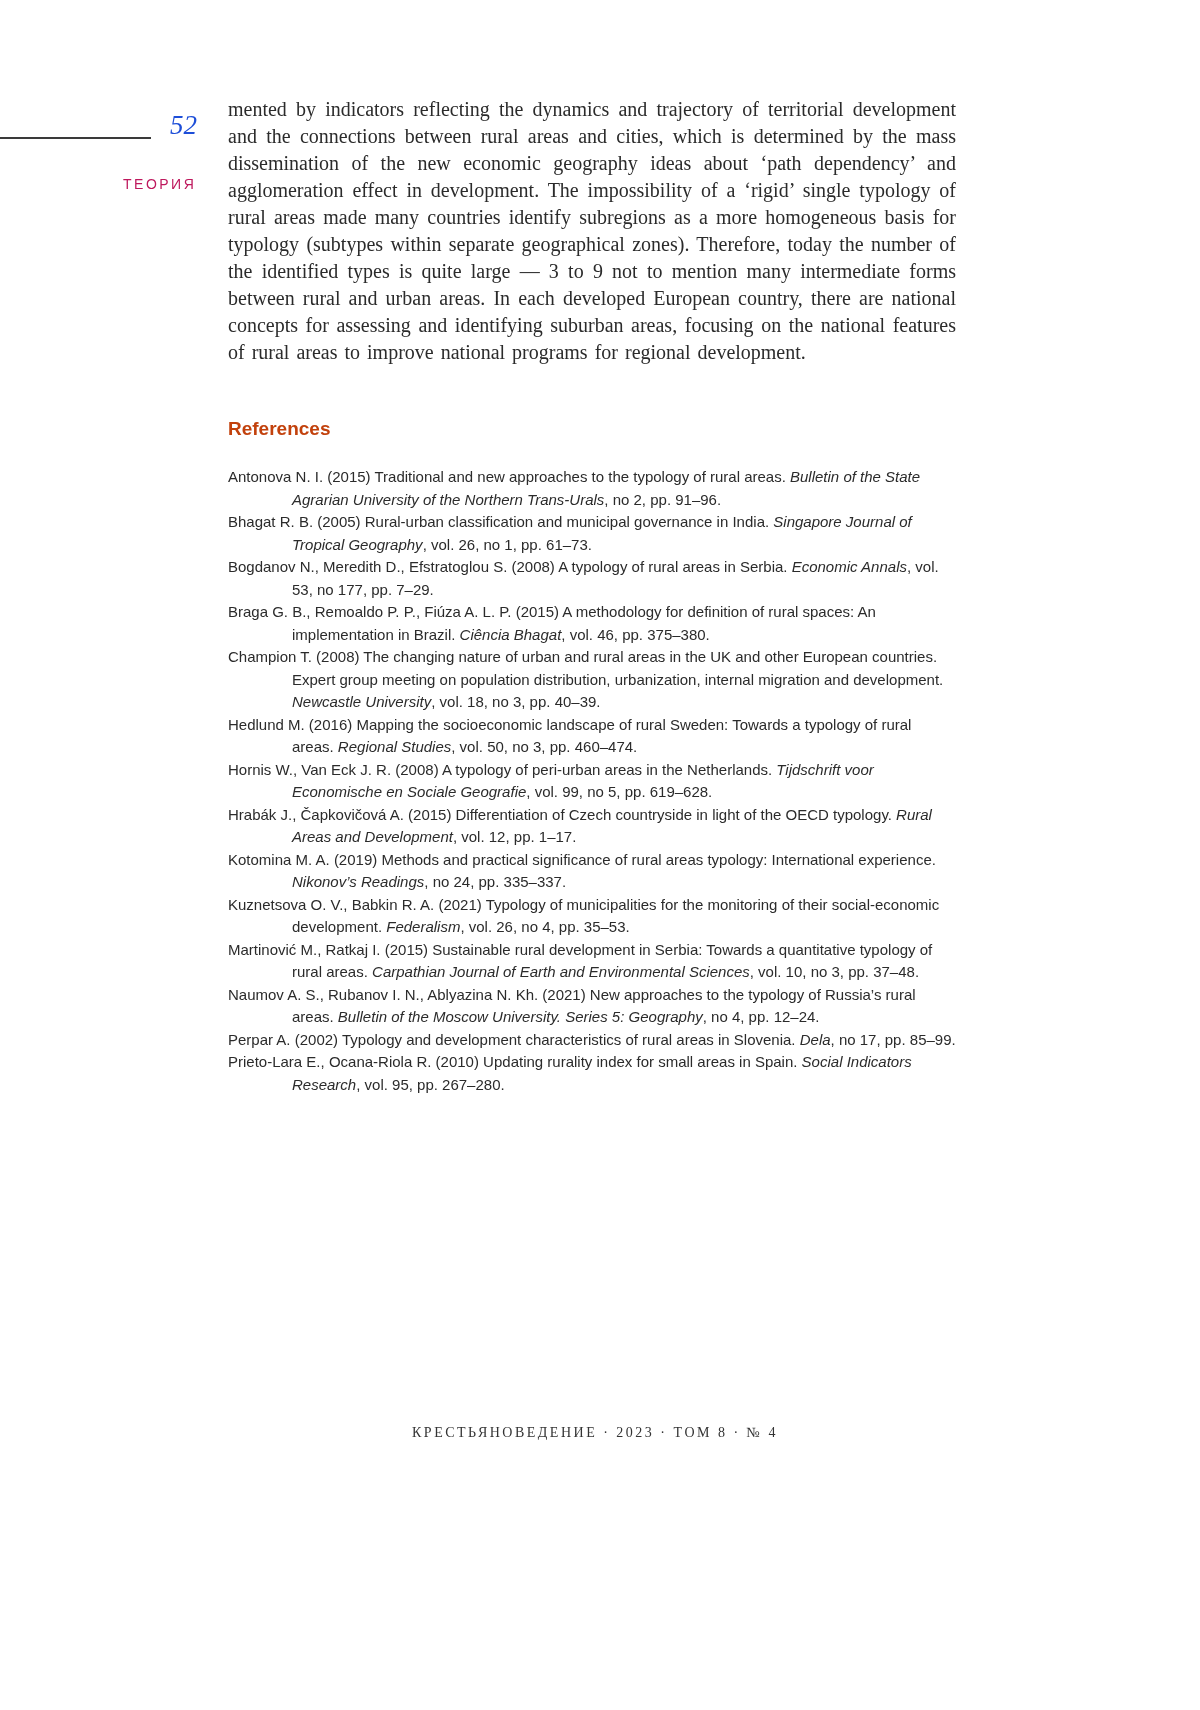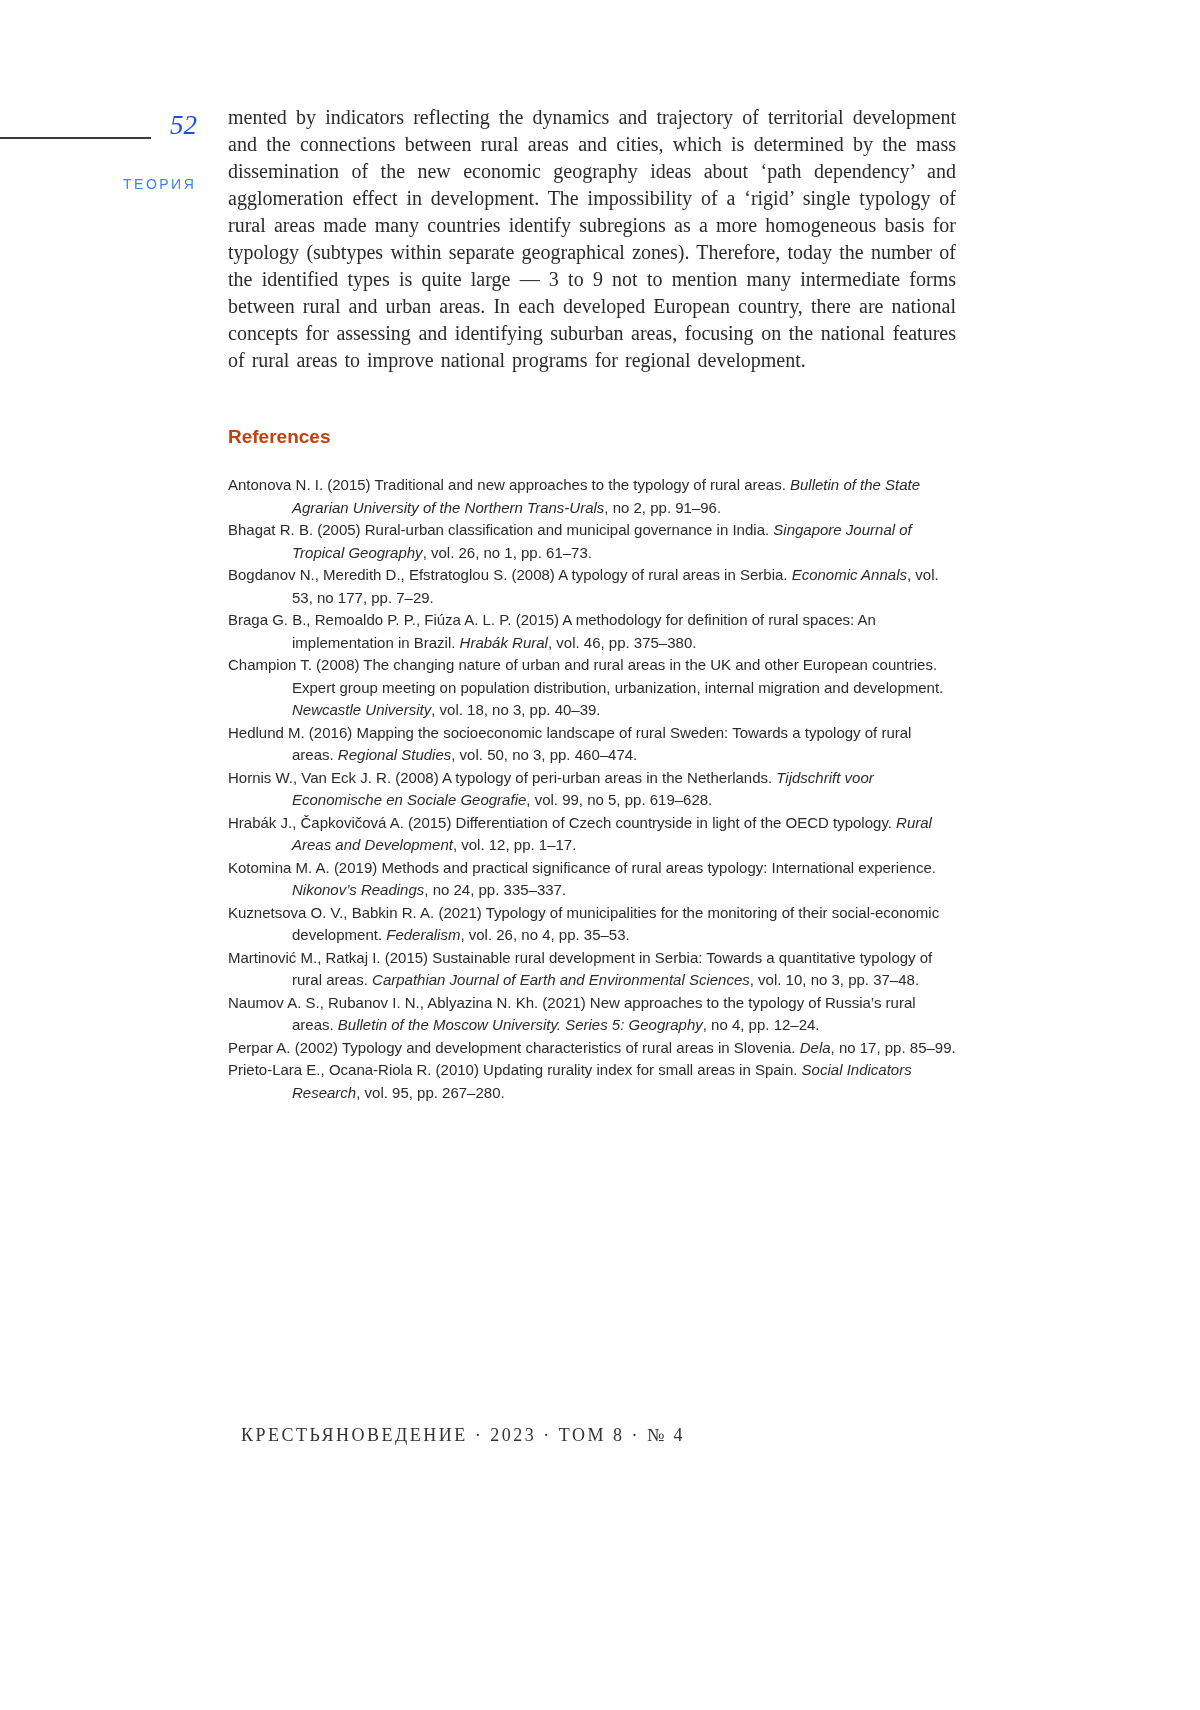--- a/index.html
+++ b/index.html
@@ -37,27 +37,27 @@
     color: #1d4ed8;
   }
 
   .section-label {
     position: absolute;
     left: 123px;
     top: 176px;
     font-family: "Liberation Sans", sans-serif;
     font-size: 14px;
     letter-spacing: 2.5px;
-    color: #3b82f6;
+    color: #be185d;
   }
 
   .content {
     position: absolute;
     left: 228px;
-    top: 104px;
+    top: 96px;
     width: 728px;
   }
 
   .body-paragraph {
     margin: 0;
     font-family: "Liberation Serif", serif;
     font-size: 20px;
     line-height: 27px;
     text-align: justify;
     word-spacing: 2px;
@@ -85,26 +85,26 @@
     padding-left: 64px;
     text-indent: -64px;
     text-align: left;
   }
   .ref-entry em {
     font-style: italic;
   }
 
   .footer-line {
     position: absolute;
-    left: 241px;
+    left: 231px;
     top: 1425px;
     width: 728px;
-    text-align: left;
+    text-align: center;
     font-family: "Liberation Serif", serif;
-    font-size: 18px;
+    font-size: 14px;
     letter-spacing: 2.5px;
     color: #333333;
   }
 </style>
 </head>
 <body>
 
 <div class="margin-rule"></div>
 
 <div class="page-number">52</div>
@@ -113,21 +113,21 @@
 
 <div class="content">
   <p class="body-paragraph">mented by indicators reflecting the dynamics and trajectory of territorial development and the connections between rural areas and cities, which is determined by the mass dissemination of the new economic geography ideas about ‘path dependency’ and agglomeration effect in development. The impossibility of a ‘rigid’ single typology of rural areas made many countries identify subregions as a more homogeneous basis for typology (subtypes within separate geographical zones). Therefore, today the number of the identified types is quite large — 3 to 9 not to mention many intermediate forms between rural and urban areas. In each developed European country, there are national concepts for assessing and identifying suburban areas, focusing on the national features of rural areas to improve national programs for regional development.</p>
 
   <h2 class="references-heading">References</h2>
 
   <div class="references-list">
       <p class="ref-entry"><span>Antonova N. I. (2015) Traditional and new approaches to the typology of rural areas. </span><em>Bulletin of the State Agrarian University of the Northern Trans-Urals</em><span>, no 2, pp. 91–96.</span></p>
       <p class="ref-entry"><span>Bhagat R. B. (2005) Rural-urban classification and municipal governance in India. </span><em>Singapore Journal of Tropical Geography</em><span>, vol. 26, no 1, pp. 61–73.</span></p>
       <p class="ref-entry"><span>Bogdanov N., Meredith D., Efstratoglou S. (2008) A typology of rural areas in Serbia. </span><em>Economic Annals</em><span>, vol. 53, no 177, pp. 7–29.</span></p>
-      <p class="ref-entry"><span>Braga G. B., Remoaldo P. P., Fiúza A. L. P. (2015) A methodology for definition of rural spaces: An implementation in Brazil. </span><em>Hrabák Rural</em><span>, vol. 46, pp. 375–380.</span></p>
+      <p class="ref-entry"><span>Braga G. B., Remoaldo P. P., Fiúza A. L. P. (2015) A methodology for definition of rural spaces: An implementation in Brazil. </span><em>Ciência Bhagat</em><span>, vol. 46, pp. 375–380.</span></p>
       <p class="ref-entry"><span>Champion T. (2008) The changing nature of urban and rural areas in the UK and other European countries. Expert group meeting on population distribution, urbanization, internal migration and development. </span><em>Newcastle University</em><span>, vol. 18, no 3, pp. 40–39.</span></p>
       <p class="ref-entry"><span>Hedlund M. (2016) Mapping the socioeconomic landscape of rural Sweden: Towards a typology of rural areas. </span><em>Regional Studies</em><span>, vol. 50, no 3, pp. 460–474.</span></p>
       <p class="ref-entry"><span>Hornis W., Van Eck J. R. (2008) A typology of peri-urban areas in the Netherlands. </span><em>Tijdschrift voor Economische en Sociale Geografie</em><span>, vol. 99, no 5, pp. 619–628.</span></p>
       <p class="ref-entry"><span>Hrabák J., Čapkovičová A. (2015) Differentiation of Czech countryside in light of the OECD typology. </span><em>Rural Areas and Development</em><span>, vol. 12, pp. 1–17.</span></p>
       <p class="ref-entry"><span>Kotomina M. A. (2019) Methods and practical significance of rural areas typology: International experience. </span><em>Nikonov’s Readings</em><span>, no 24, pp. 335–337.</span></p>
       <p class="ref-entry"><span>Kuznetsova O. V., Babkin R. A. (2021) Typology of municipalities for the monitoring of their social-economic development. </span><em>Federalism</em><span>, vol. 26, no 4, pp. 35–53.</span></p>
       <p class="ref-entry"><span>Martinović M., Ratkaj I. (2015) Sustainable rural development in Serbia: Towards a quantitative typology of rural areas. </span><em>Carpathian Journal of Earth and Environmental Sciences</em><span>, vol. 10, no 3, pp. 37–48.</span></p>
       <p class="ref-entry"><span>Naumov A. S., Rubanov I. N., Ablyazina N. Kh. (2021) New approaches to the typology of Russia’s rural areas. </span><em>Bulletin of the Moscow University. Series 5: Geography</em><span>, no 4, pp. 12–24.</span></p>
       <p class="ref-entry"><span>Perpar A. (2002) Typology and development characteristics of rural areas in Slovenia. </span><em>Dela</em><span>, no 17, pp. 85–99.</span></p>
       <p class="ref-entry"><span>Prieto-Lara E., Ocana-Riola R. (2010) Updating rurality index for small areas in Spain. </span><em>Social Indicators Research</em><span>, vol. 95, pp. 267–280.</span></p>

